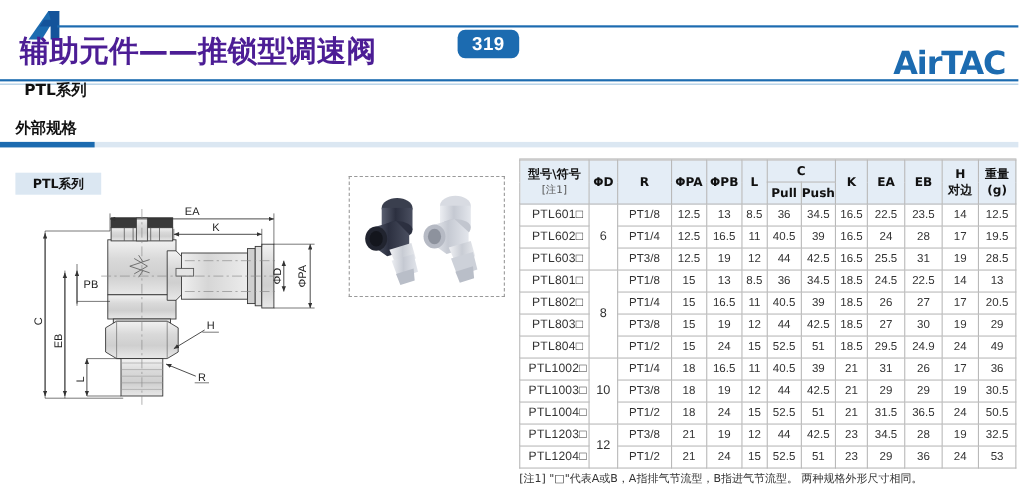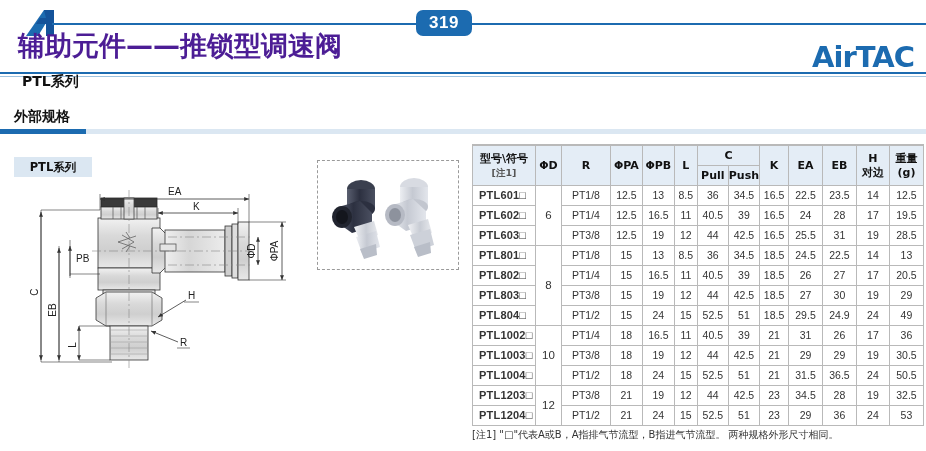--- a/index.html
+++ b/index.html
@@ -11,21 +11,21 @@
   .page{position:relative;width:926px;height:451px;}
 
   
   .hdr-rule{position:absolute;left:52px;top:23px;width:874px;height:2px;background:#1c6bb0;}
   .hdr-rule2{position:absolute;left:0;top:72px;width:926px;height:2px;background:#1c6bb0;}
   .hdr-rule3{position:absolute;left:0;top:76px;width:926px;height:1px;background:#9fc3e0;}
 
   .logo-a{position:absolute;left:24px;top:8px;width:42px;height:30px;}
 
   .pagenum{
-    position:absolute;left:416px;top:10px;width:56px;height:26px;
+    position:absolute;left:416px;top:27px;width:56px;height:26px;
     background:#1c6bb0;border-radius:7px;color:#fff;
     font-size:17px;font-weight:bold;text-align:center;line-height:26px;
     letter-spacing:.5px;
   }
 
   .title-cn{
     position:absolute;left:18px;top:28px;
     font-size:27px;font-weight:bold;letter-spacing:0px;color:#4c1d95;
     font-family:"DejaVu Sans","Liberation Sans",sans-serif;
     white-space:nowrap;
@@ -79,25 +79,25 @@
   table.spec th,table.spec td{
     border:1px solid #b9b9b9;text-align:center;padding:0;
     height:19px;line-height:19px;white-space:nowrap;
   }
   table.spec thead th{
     background:#e4edf6;color:#111;font-weight:bold;font-size:11px;
     font-family:"DejaVu Sans","Liberation Sans",sans-serif;
   }
   table.spec thead th.two-line{line-height:14px;}
   table.spec td.model{
-    text-align:left;padding-left:6px;font-size:11px;letter-spacing:.2px;font-weight:bold;
+    text-align:center;padding-left:6px;font-size:11px;letter-spacing:.2px;
   }
   table.spec td.dia{font-size:11.5px;}
   .c-sub{font-size:10.5px;}
-  .hdr-small{font-size:9.5px;font-weight:bold;color:#555;text-align:center;}
+  .hdr-small{font-size:9.5px;font-weight:normal;color:#555;text-align:center;}
 
   .footnote{
     position:absolute;left:472px;top:428px;width:456px;
     font-size:10px;color:#333;
     font-family:"DejaVu Sans","Liberation Sans",sans-serif;
     white-space:nowrap;
   }
   .tbl-topline{position:absolute;left:472px;top:144px;width:452px;height:1px;background:#b9b9b9;}
 </style>
 </head>

